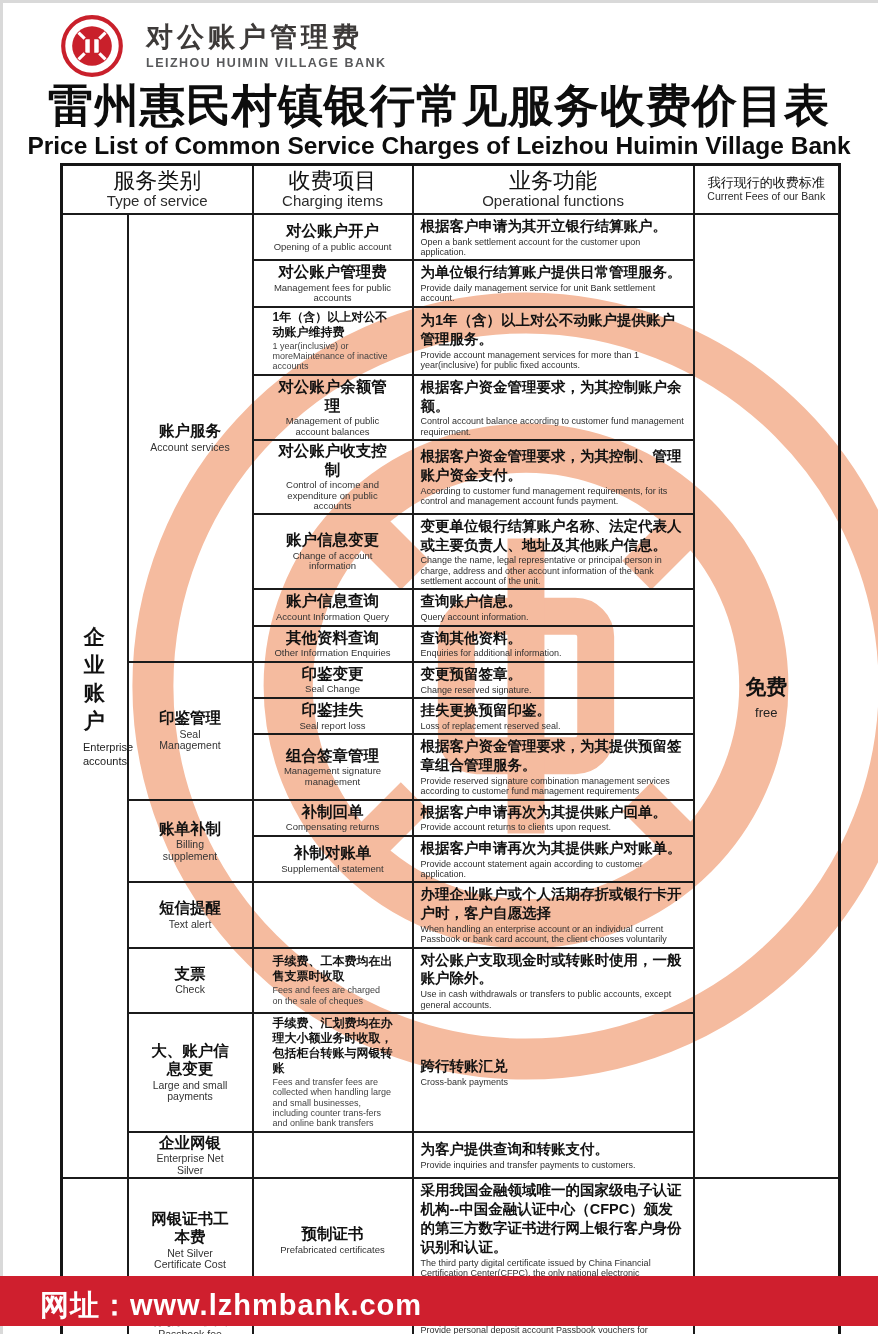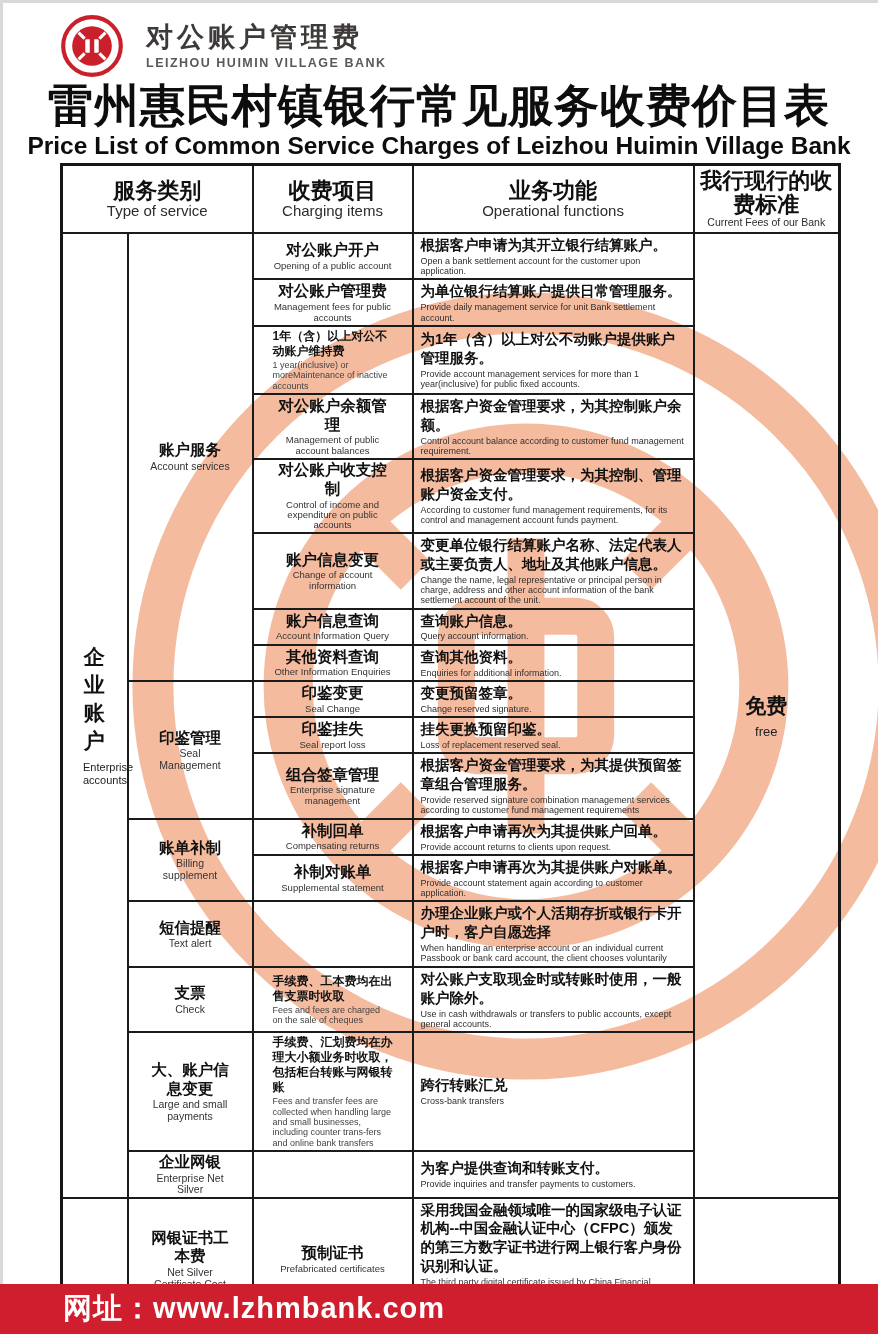--- a/index.html
+++ b/index.html
@@ -19,41 +19,41 @@
   .title{position:absolute;left:0;top:76px;width:878px;text-align:center;z-index:2;
          font-size:45px;font-weight:900;letter-spacing:1px;color:#0d0d0d;}
   .subtitle{position:absolute;left:0;top:132px;width:878px;text-align:center;z-index:2;
          font-size:24.5px;font-weight:800;color:#0d0d0d;}
   
   .tbl-wrap{position:absolute;left:60px;top:163px;width:778px;z-index:1;}
   table{border-collapse:collapse;table-layout:fixed;width:778px;background:transparent;}
   th,td{border:2px solid #1b1b1b;padding:1px 20px;vertical-align:middle;text-align:center;background:transparent;}
   table{border:3px solid #161616;}
   thead th{padding:3px 2px;}
-  .th-zh{font-size:22px;font-weight:700;line-height:1.1;}
+  .th-zh{font-size:22px;font-weight:400;line-height:1.1;}
   .th-en{font-size:15px;font-weight:400;color:#2c2c2c;line-height:1.1;}
-  .th-fee .th-zh{font-size:22px;}
+  .th-fee .th-zh{font-size:13px;}
   .th-fee .th-en{font-size:10.5px;}
   .group-cell .zh{font-size:21px;font-weight:700;letter-spacing:1px;}
   .group-cell .en{font-size:11px;color:#222;line-height:1.25;margin-top:6px;}
   .subcat-cell .zh{font-size:15.5px;font-weight:700;line-height:1.2;}
   .subcat-cell .en{font-size:10.5px;color:#333;line-height:1.1;margin-top:1px;}
   .item-cell .zh{font-size:15.5px;font-weight:700;line-height:1.2;}
   .item-cell .en{font-size:9.5px;color:#333;line-height:1.1;margin-top:1px;}
   .item-cell.small{text-align:left;padding:2px 19px;}
   .item-cell.small .zh{font-size:12px;line-height:1.25;}
   .item-cell.small .en{font-size:9px;color:#444;line-height:1.15;}
   .fn-cell{text-align:left;padding:2px 7px;}
   .fn-cell .zh{font-size:14.5px;font-weight:700;line-height:1.3;}
   .fn-cell .en{font-size:9px;font-weight:400;color:#2f2f2f;line-height:1.15;margin-top:1px;}
   .fee-cell .zh{font-size:21px;font-weight:700;}
   .fee-cell .en{font-size:13px;color:#222;margin-top:4px;}
   
-  .footer-bar{position:absolute;left:0;bottom:0;width:878px;height:50px;background:#cf1f2e;z-index:3;
-    display:flex;align-items:center;padding-left:63px;box-sizing:border-box;}
+  .footer-bar{position:absolute;left:0;bottom:8px;width:878px;height:50px;background:#cf1f2e;z-index:3;
+    display:flex;align-items:flex-end;padding-left:40px;box-sizing:border-box;}
   .footer-bar .txt{color:#ffffff;font-size:29px;font-weight:800;letter-spacing:1px;}
 </style>
 </head>
 <body>
 
 <div class="page">
 
   <svg class="watermark" viewBox="0 0 200 200" aria-hidden="true">
     <g fill="none" stroke="#f5bb9f">
       <circle cx="100" cy="100" r="91" stroke-width="10"></circle>
@@ -231,21 +231,21 @@
               <div class="en">Seal report loss</div>
             </td>
             <td class="fn-cell">
               <div class="zh">挂失更换预留印鉴。</div>
               <div class="en">Loss of replacement reserved seal.</div>
             </td>
           </tr>
           <tr style="height: 52px;">
             <td class="item-cell">
               <div class="zh">组合签章管理</div>
-              <div class="en">Enterprise signature management</div>
+              <div class="en">Management signature management</div>
             </td>
             <td class="fn-cell">
               <div class="zh">根据客户资金管理要求，为其提供预留签章组合管理服务。</div>
               <div class="en">Provide reserved signature combination management services according to customer fund management requirements</div>
             </td>
           </tr>
           <tr style="height: 28px;">
             <td class="subcat-cell" rowspan="2">
               <div class="zh">账单补制</div>
               <div class="en">Billing supplement</div>
@@ -298,21 +298,21 @@
             <td class="subcat-cell" rowspan="1">
               <div class="zh">大、账户信息变更</div>
               <div class="en">Large and small payments</div>
             </td>
             <td class="item-cell small">
               <div class="zh">手续费、汇划费均在办理大小额业务时收取，包括柜台转账与网银转账</div>
               <div class="en">Fees and transfer fees are collected when handling large and small businesses, including counter trans-fers and online bank transfers</div>
             </td>
             <td class="fn-cell">
               <div class="zh">跨行转账汇兑</div>
-              <div class="en">Cross-bank transfers</div>
+              <div class="en">Cross-bank payments</div>
             </td>
           </tr>
           <tr style="height: 28px;">
             <td class="subcat-cell" rowspan="1">
               <div class="zh">企业网银</div>
               <div class="en">Enterprise Net Silver</div>
             </td>
             <td class="item-cell"></td>
             <td class="fn-cell">
               <div class="zh">为客户提供查询和转账支付。</div>

